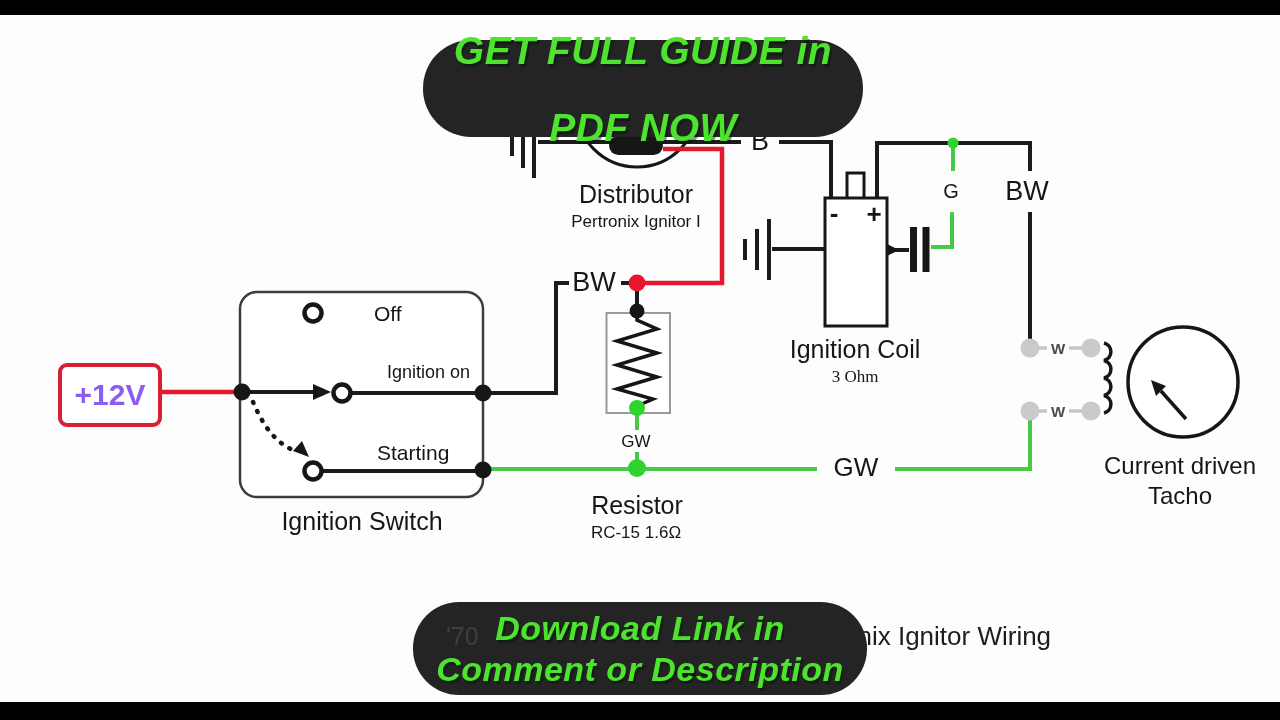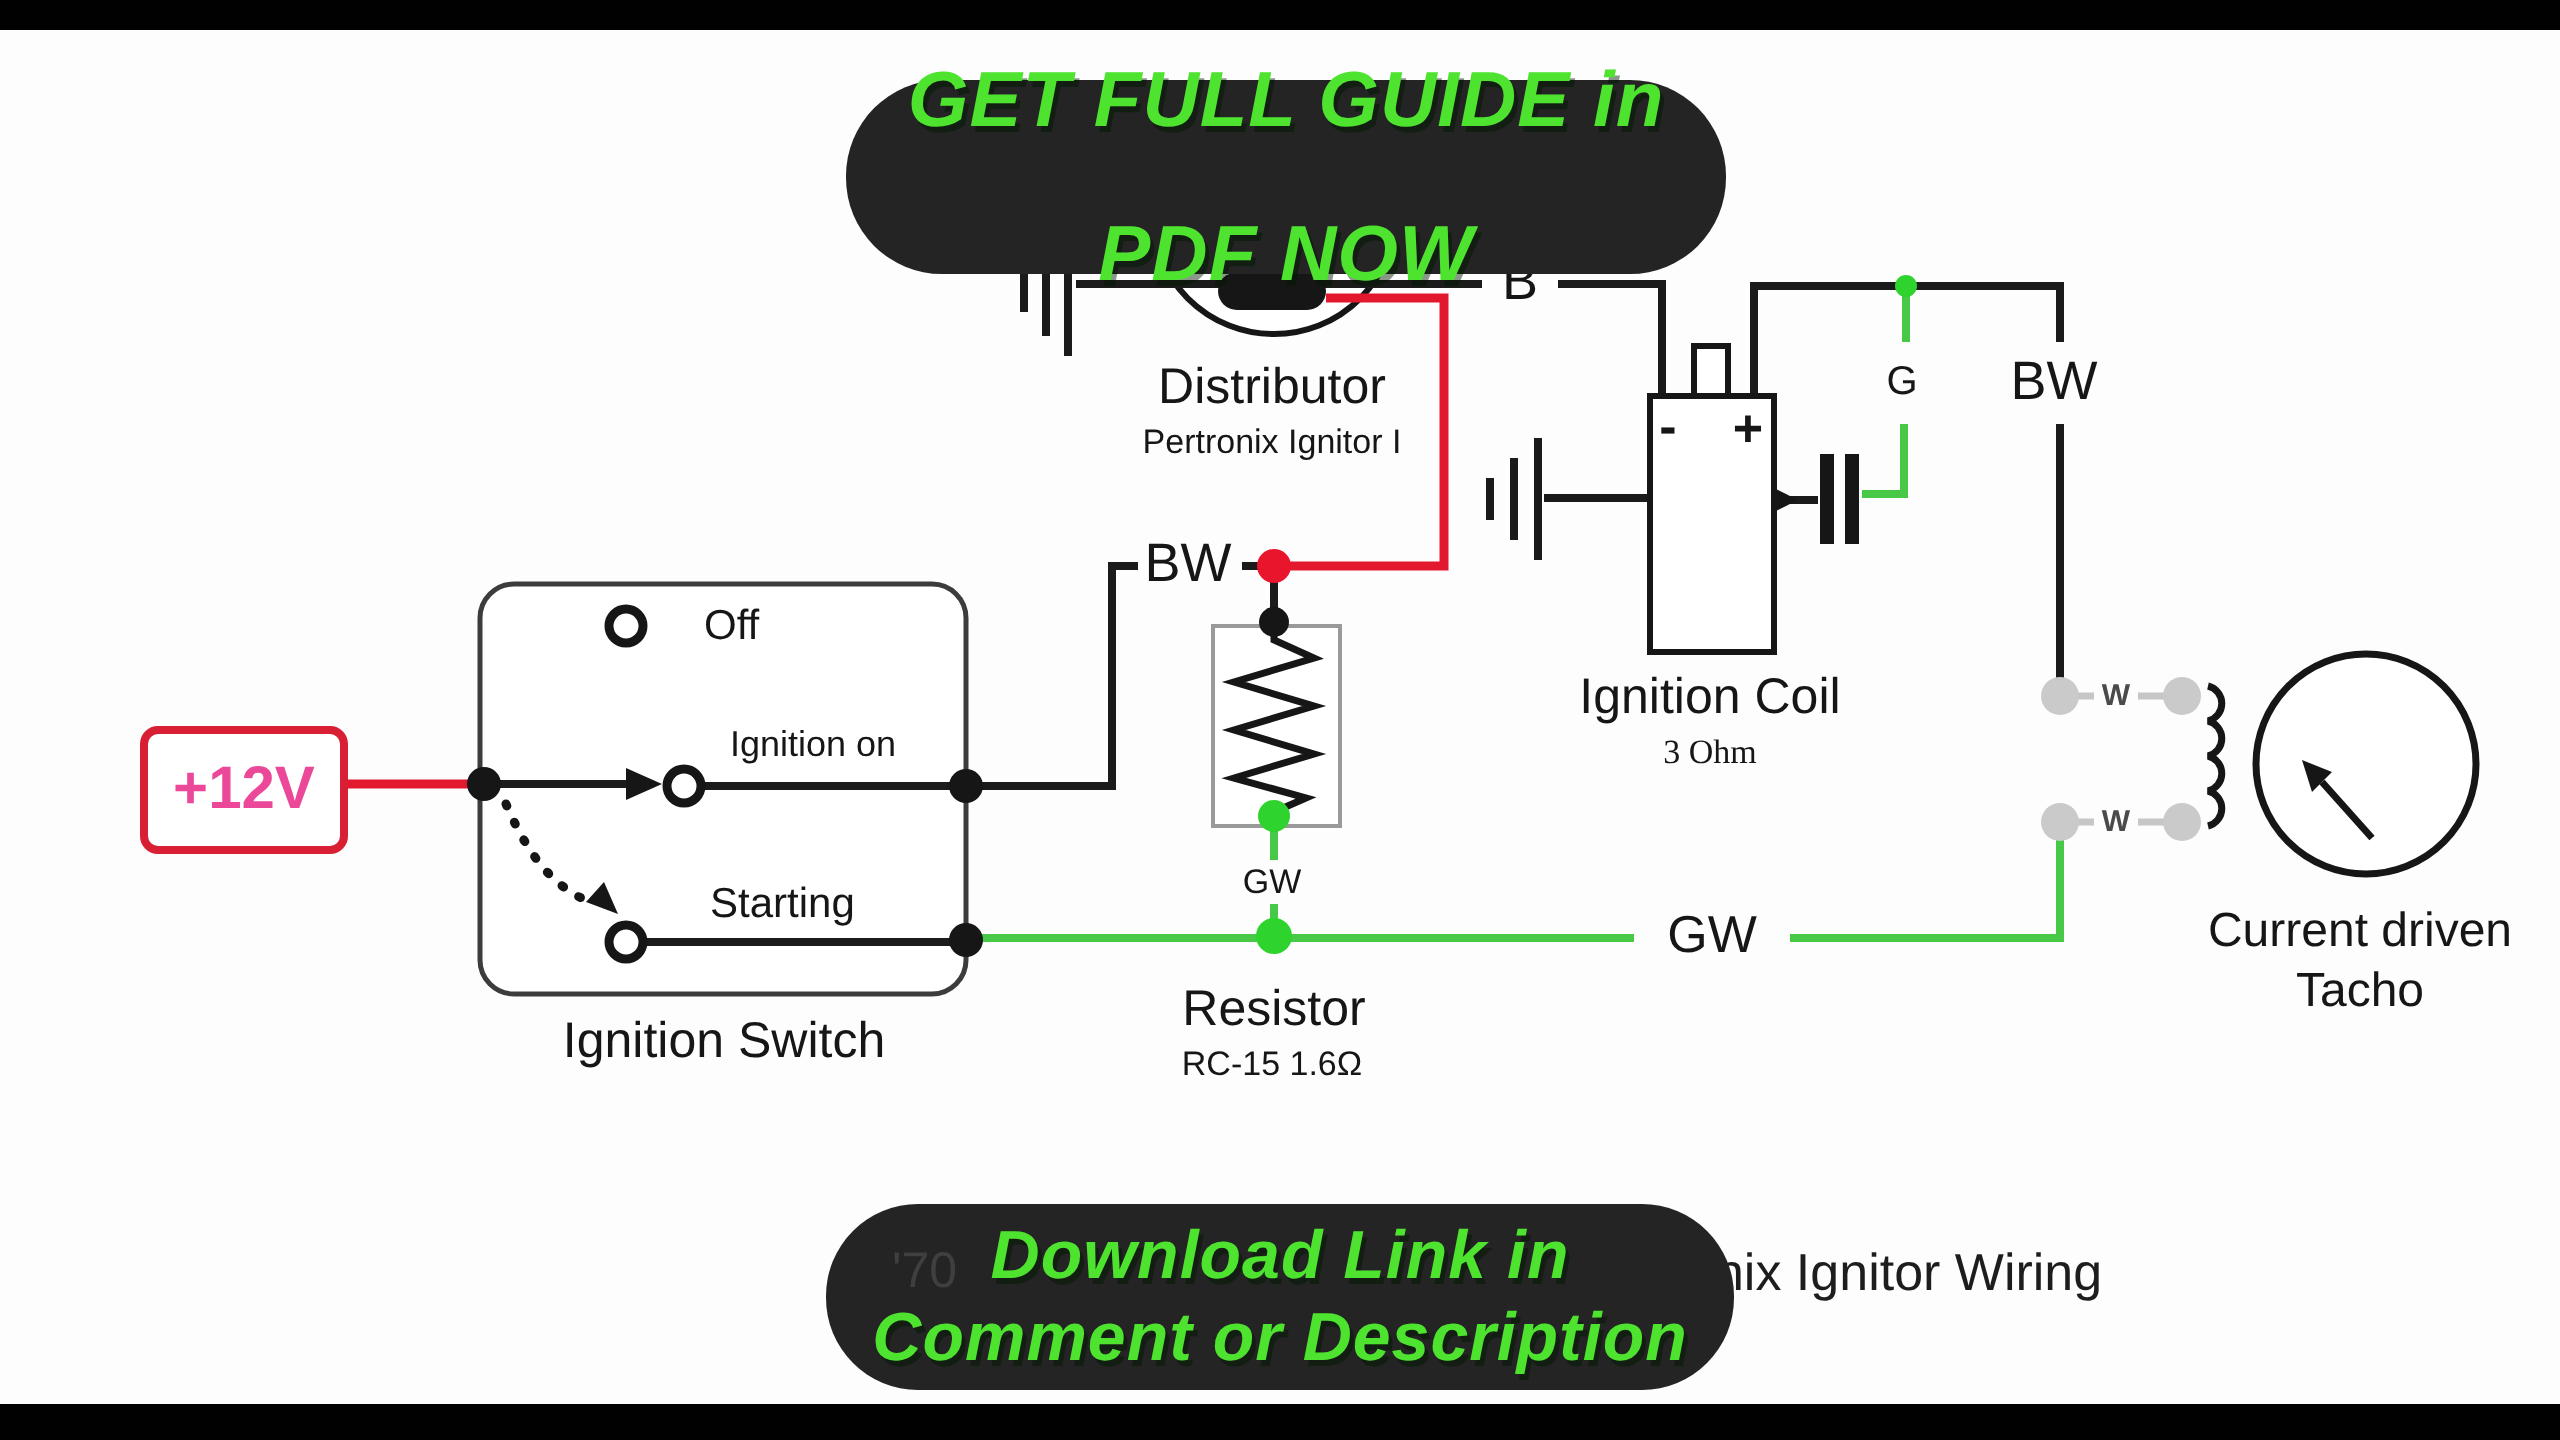--- a/index.html
+++ b/index.html
@@ -4,36 +4,36 @@
 <style>
   html,body{margin:0;padding:0;background:#000;}
   .stage{position:relative;width:1280px;height:720px;background:#fdfdfd;overflow:hidden;
          font-family:"Liberation Sans",sans-serif;}
   .bar{position:absolute;left:0;width:1280px;background:#010101;z-index:40;}
   .bar.top{top:0;height:15px;}
   .bar.bottom{top:702px;height:18px;}
   svg.diagram{position:absolute;left:0;top:0;z-index:1;}
   .lbl{position:absolute;color:#161616;white-space:nowrap;z-index:3;
        transform:translate(-50%,-50%);line-height:1;}
-  .lbl.left{transform:translate(0,-50%);}
+  .lbl.left{transform:translate(0,-50%);margin-left:22px;}
   .banner{position:absolute;background:#242424;border-radius:48px;z-index:10;
           display:flex;flex-direction:column;align-items:center;justify-content:center;
           text-align:center;}
   .banner .bline{font-style:italic;font-weight:bold;color:#4ee32f;letter-spacing:.5px;
           text-shadow:2px 3px 0 rgba(0,25,0,.45);}
   .banner.top-b{left:423px;top:40px;width:440px;height:97px;gap:32px;}
   .banner.top-b .bline{font-size:39px;line-height:45px;}
   .banner.bot-b{left:413px;top:602px;width:454px;height:93px;border-radius:46px;}
   .banner.bot-b .bline{font-size:34px;line-height:41px;font-style:italic;}
   .frag{position:absolute;white-space:nowrap;line-height:1;transform:translate(0,-50%);}
   .frag.l{left:446px;top:636px;font-size:25px;color:#3f3f3f;z-index:30;}
   .frag.r{left:843px;top:636px;font-size:26px;color:#1d1d1d;z-index:5;}
-  .supply{position:absolute;left:70px;top:363px;width:96px;height:56px;background:#fff;
+  .supply{position:absolute;left:58px;top:363px;width:96px;height:56px;background:#fff;
           border:4px solid #d91f33;border-radius:9px;display:flex;align-items:center;
-          justify-content:center;font-size:30px;font-weight:bold;color:#ec4899;z-index:3;}
+          justify-content:center;font-size:30px;font-weight:bold;color:#8b5cf6;z-index:3;}
 </style>
 </head>
 <body>
 
 <div class="stage">
 
   <div class="bar top"></div>
   <div class="bar bottom"></div>
 
   <svg class="diagram" width="1280" height="720" viewBox="0 0 1280 720">

